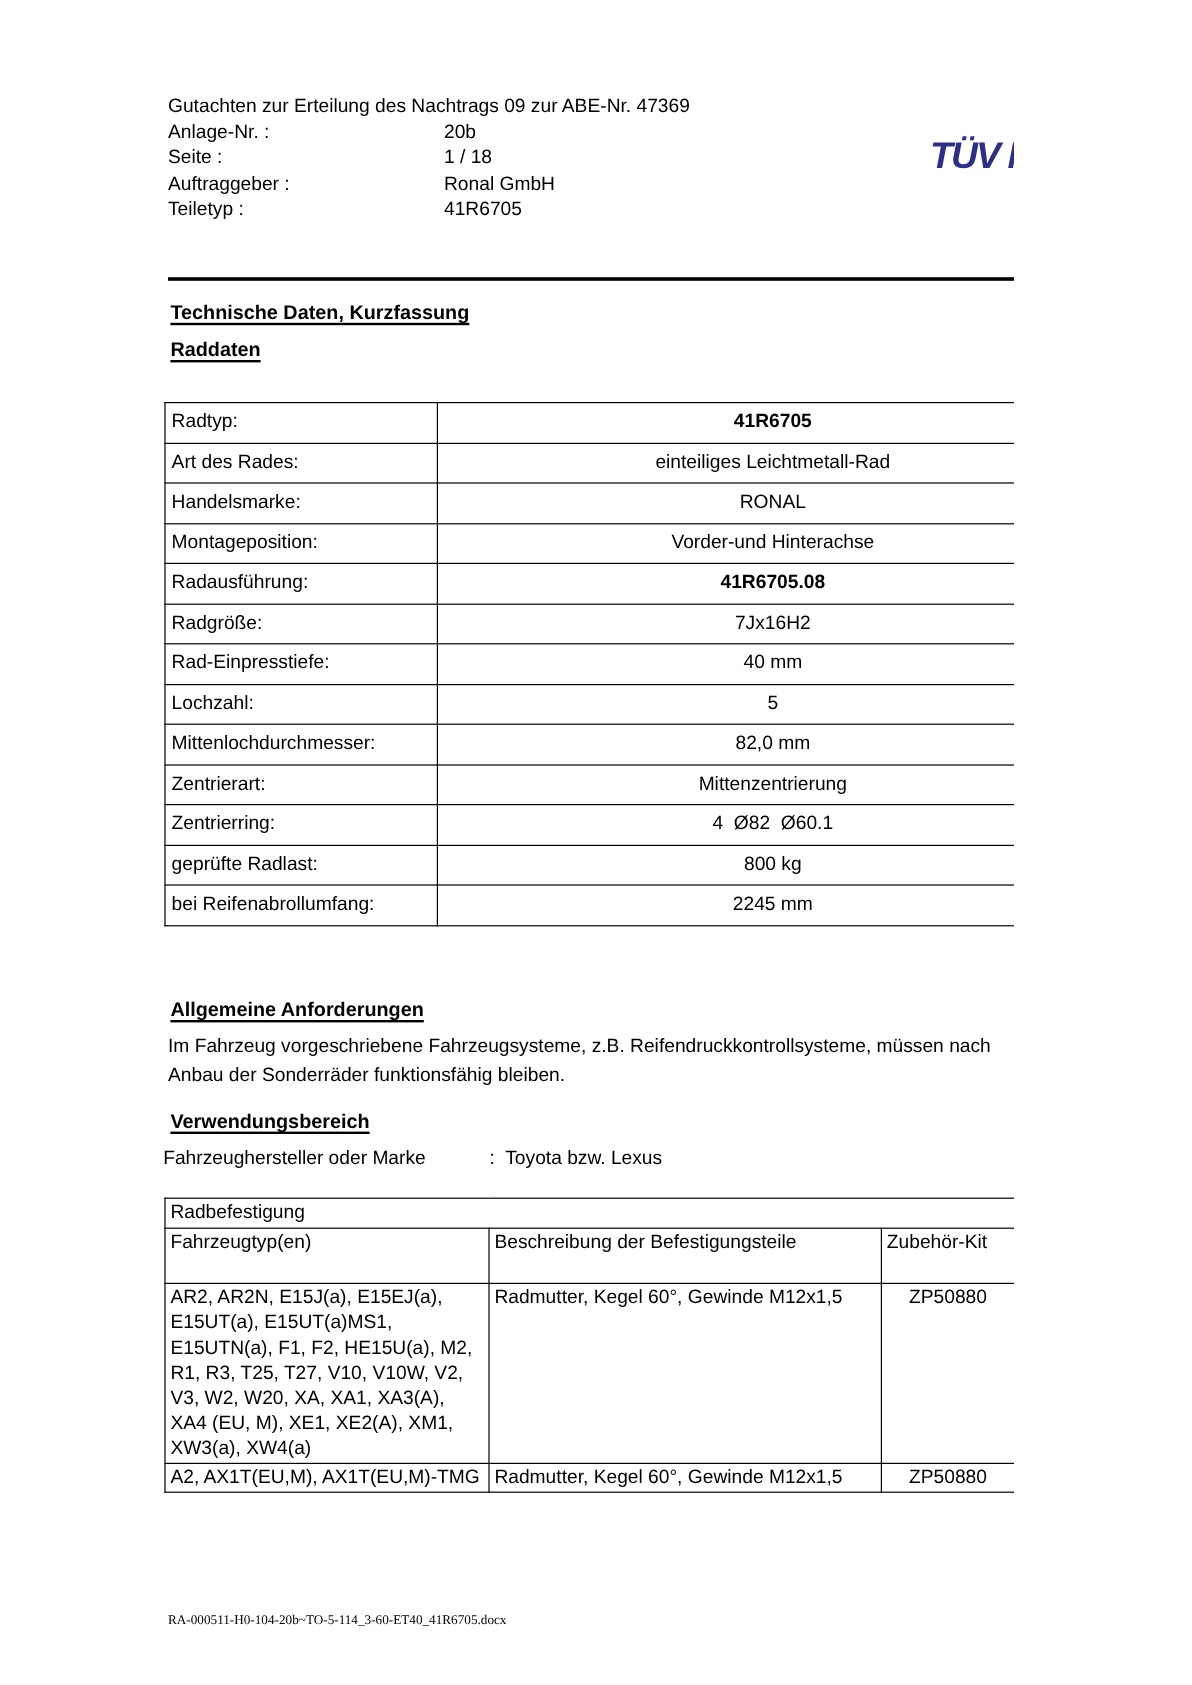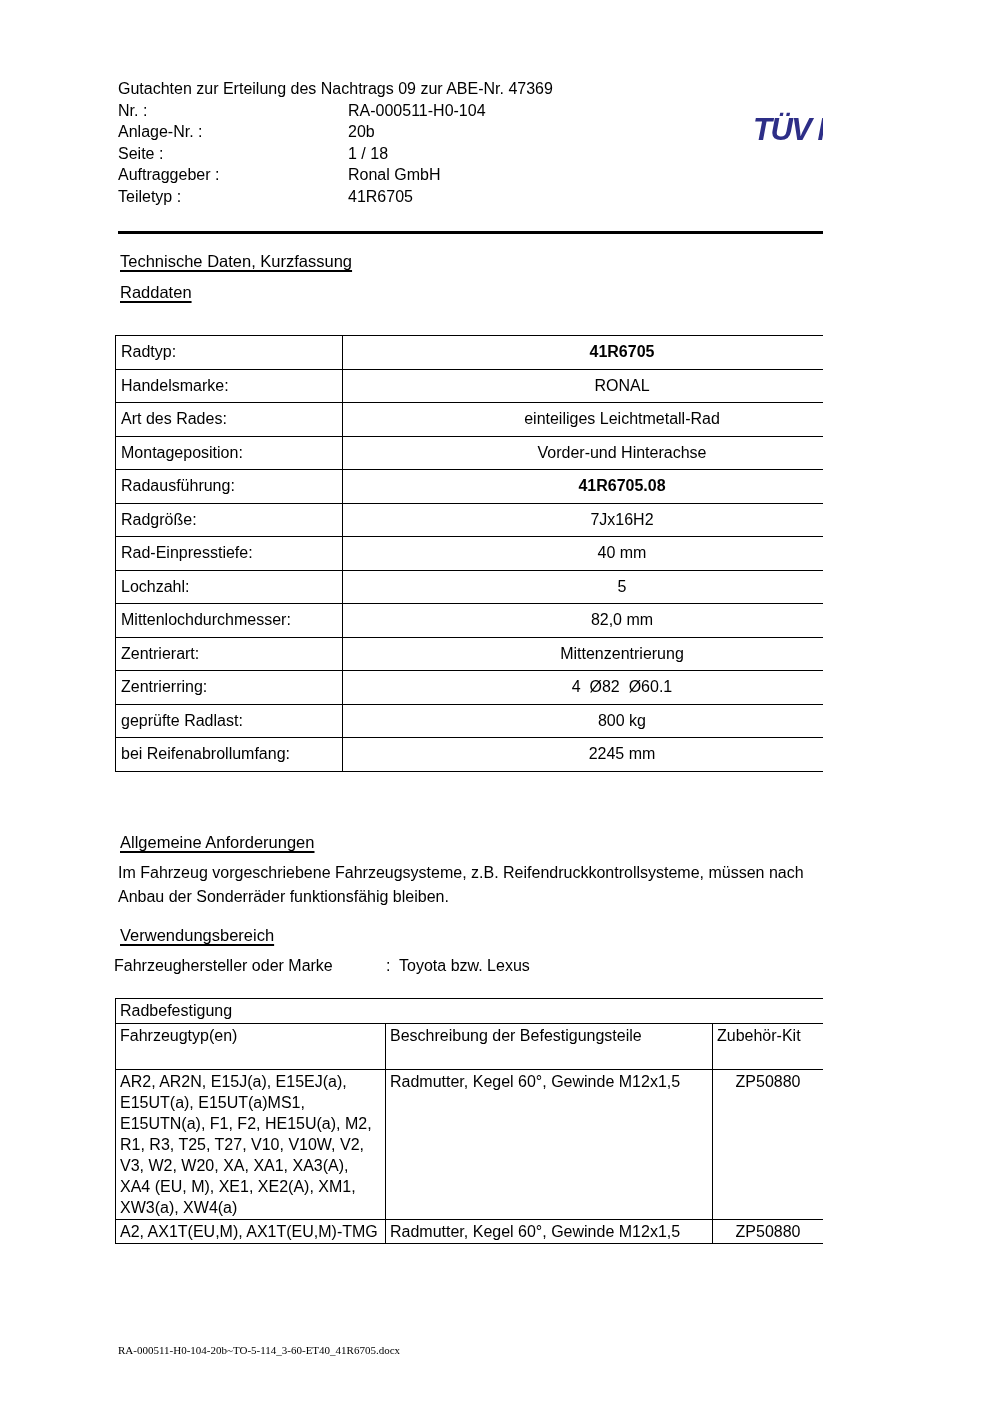--- a/index.html
+++ b/index.html
@@ -1,40 +1,41 @@
 <!DOCTYPE html>
 <html><head>
 <meta charset="utf-8">
 <style>
   * { margin:0; padding:0; box-sizing:border-box; }
   html,body { background:#ffffff; }
   .page {
     position:relative; width:823px; height:1404px; background:#fff;
     font-family:"Liberation Sans", sans-serif; color:#000; font-size:16px;
     overflow:hidden;
+    margin-left:22px;
   }
   
   .doc-header { position:absolute; top:78px; left:118px; line-height:21.5px; }
   .hf-row { white-space:nowrap; }
   .hf-label { display:inline-block; width:230px; }
   
   .logo { position:absolute; top:50px; left:745px; width:220px; height:125px; }
   .logo svg { position:absolute; top:0; left:65px; }
   .logo-text {
     position:absolute; top:62px; left:8px; font-size:31px; font-weight:bold;
     font-style:italic; color:#2d2e87; letter-spacing:-1.5px; white-space:nowrap;text-align:right;
   }
   .logo-sub {
     position:absolute; top:101px; left:92px; font-size:16px; font-style:italic;
     letter-spacing:2.5px; color:#ec4899; white-space:nowrap;
   }
   .rule { position:absolute; top:231px; left:118px; width:778px; height:2.5px; background:#000; }
   
   .heading {
-    position:absolute; font-weight:normal; font-size:16.5px;
+    position:absolute; font-weight:bold; font-size:16.5px;
     text-decoration:underline; text-decoration-thickness:1.5px; text-underline-offset:3px;
     white-space:nowrap;
   }
   #h-tech { top:252px; left:120px; }
   #h-rad  { top:283px; left:120px; }
   #h-allg { top:833px; left:120px; }
   #h-verw { top:926px; left:120px; }
   .para { position:absolute; top:861px; left:118px; width:700px; line-height:24px; }
   .hersteller { position:absolute; top:957px; left:114px; }
   .hl-label { display:inline-block; width:272px; }
@@ -55,21 +56,20 @@
   .footer { position:absolute; top:1344px; left:118px; font-size:11px; white-space:nowrap;font-family:Liberation Serif, serif; }
 </style>
 </head>
 <body>
 
 <div class="page">
 
   <div class="doc-header">
     <div class="hf-row">Gutachten zur Erteilung des Nachtrags 09 zur ABE-Nr. 47369</div>
     <div>
-        <div class="hf-row"><span class="hf-label">Nr. :</span><span class="hf-value">RA-000511-H0-104</span></div>
         <div class="hf-row"><span class="hf-label">Anlage-Nr. :</span><span class="hf-value">20b</span></div>
         <div class="hf-row"><span class="hf-label">Seite :</span><span class="hf-value">1 / 18</span></div>
         <div class="hf-row"><span class="hf-label">Auftraggeber :</span><span class="hf-value">Ronal GmbH</span></div>
         <div class="hf-row"><span class="hf-label">Teiletyp :</span><span class="hf-value">41R6705</span></div>
       </div>
   </div>
 
   <div class="logo">
     <svg width="140" height="105" viewBox="0 0 140 105">
       <path d="M 32 37.7 A 48 42 0 1 1 92.8 89.9" fill="none" stroke="#2d2e87" stroke-width="3.2" stroke-linecap="round"></path>
@@ -87,26 +87,26 @@
     <colgroup>
         <col style="width:227px">
         <col style="width:559px">
       </colgroup>
     <tbody>
         <tr>
           <td class="t1-label">Radtyp:</td>
           <td class="t1-value bold">41R6705</td>
         </tr>
         <tr>
+          <td class="t1-label">Art des Rades:</td>
+          <td class="t1-value">einteiliges Leichtmetall-Rad</td>
+        </tr>
+        <tr>
           <td class="t1-label">Handelsmarke:</td>
           <td class="t1-value">RONAL</td>
-        </tr>
-        <tr>
-          <td class="t1-label">Art des Rades:</td>
-          <td class="t1-value">einteiliges Leichtmetall-Rad</td>
         </tr>
         <tr>
           <td class="t1-label">Montageposition:</td>
           <td class="t1-value">Vorder-und Hinterachse</td>
         </tr>
         <tr>
           <td class="t1-label">Radausführung:</td>
           <td class="t1-value bold">41R6705.08</td>
         </tr>
         <tr>

